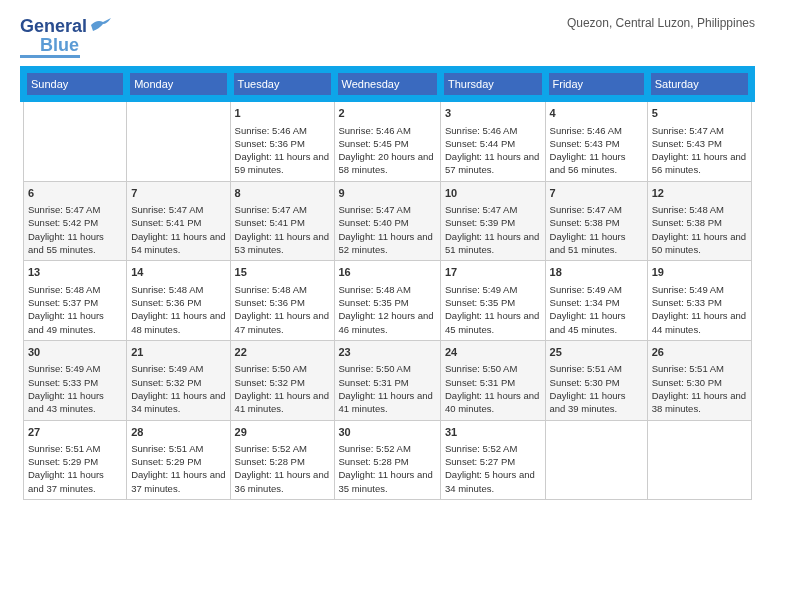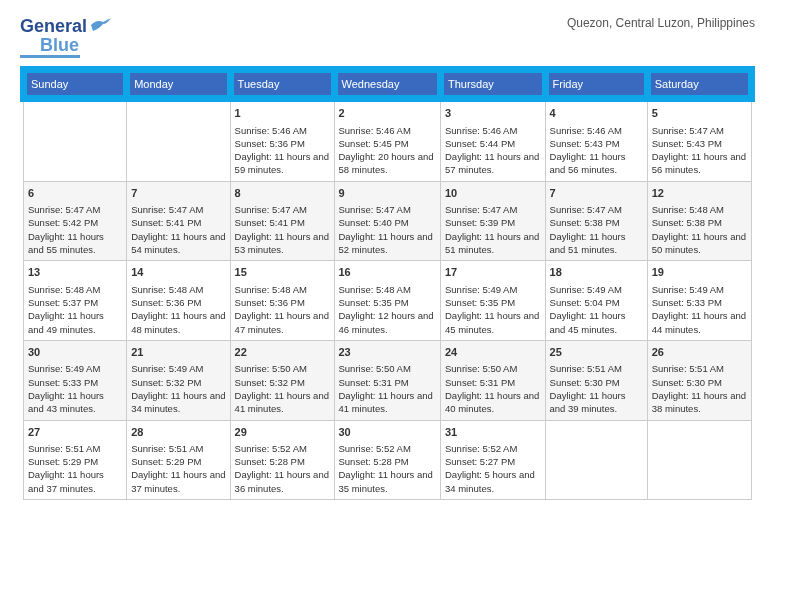--- a/index.html
+++ b/index.html
@@ -143,21 +143,21 @@
           <td><span class="day-num">10</span><span>Sunrise: 5:47 AM</span><br><span>Sunset: 5:39 PM</span><br><span>Daylight: 11 hours and 51 minutes.</span></td>
           <td><span class="day-num">7</span><span>Sunrise: 5:47 AM</span><br><span>Sunset: 5:38 PM</span><br><span>Daylight: 11 hours and 51 minutes.</span></td>
           <td><span class="day-num">12</span><span>Sunrise: 5:48 AM</span><br><span>Sunset: 5:38 PM</span><br><span>Daylight: 11 hours and 50 minutes.</span></td>
         </tr>
         <tr>
           <td><span class="day-num">13</span><span>Sunrise: 5:48 AM</span><br><span>Sunset: 5:37 PM</span><br><span>Daylight: 11 hours and 49 minutes.</span></td>
           <td><span class="day-num">14</span><span>Sunrise: 5:48 AM</span><br><span>Sunset: 5:36 PM</span><br><span>Daylight: 11 hours and 48 minutes.</span></td>
           <td><span class="day-num">15</span><span>Sunrise: 5:48 AM</span><br><span>Sunset: 5:36 PM</span><br><span>Daylight: 11 hours and 47 minutes.</span></td>
           <td><span class="day-num">16</span><span>Sunrise: 5:48 AM</span><br><span>Sunset: 5:35 PM</span><br><span>Daylight: 12 hours and 46 minutes.</span></td>
           <td><span class="day-num">17</span><span>Sunrise: 5:49 AM</span><br><span>Sunset: 5:35 PM</span><br><span>Daylight: 11 hours and 45 minutes.</span></td>
-          <td><span class="day-num">18</span><span>Sunrise: 5:49 AM</span><br><span>Sunset: 5:04 PM</span><br><span>Daylight: 11 hours and 45 minutes.</span></td>
+          <td><span class="day-num">18</span><span>Sunrise: 5:49 AM</span><br><span>Sunset: 1:34 PM</span><br><span>Daylight: 11 hours and 45 minutes.</span></td>
           <td><span class="day-num">19</span><span>Sunrise: 5:49 AM</span><br><span>Sunset: 5:33 PM</span><br><span>Daylight: 11 hours and 44 minutes.</span></td>
         </tr>
         <tr>
           <td><span class="day-num">30</span><span>Sunrise: 5:49 AM</span><br><span>Sunset: 5:33 PM</span><br><span>Daylight: 11 hours and 43 minutes.</span></td>
           <td><span class="day-num">21</span><span>Sunrise: 5:49 AM</span><br><span>Sunset: 5:32 PM</span><br><span>Daylight: 11 hours and 34 minutes.</span></td>
           <td><span class="day-num">22</span><span>Sunrise: 5:50 AM</span><br><span>Sunset: 5:32 PM</span><br><span>Daylight: 11 hours and 41 minutes.</span></td>
           <td><span class="day-num">23</span><span>Sunrise: 5:50 AM</span><br><span>Sunset: 5:31 PM</span><br><span>Daylight: 11 hours and 41 minutes.</span></td>
           <td><span class="day-num">24</span><span>Sunrise: 5:50 AM</span><br><span>Sunset: 5:31 PM</span><br><span>Daylight: 11 hours and 40 minutes.</span></td>
           <td><span class="day-num">25</span><span>Sunrise: 5:51 AM</span><br><span>Sunset: 5:30 PM</span><br><span>Daylight: 11 hours and 39 minutes.</span></td>
           <td><span class="day-num">26</span><span>Sunrise: 5:51 AM</span><br><span>Sunset: 5:30 PM</span><br><span>Daylight: 11 hours and 38 minutes.</span></td>

